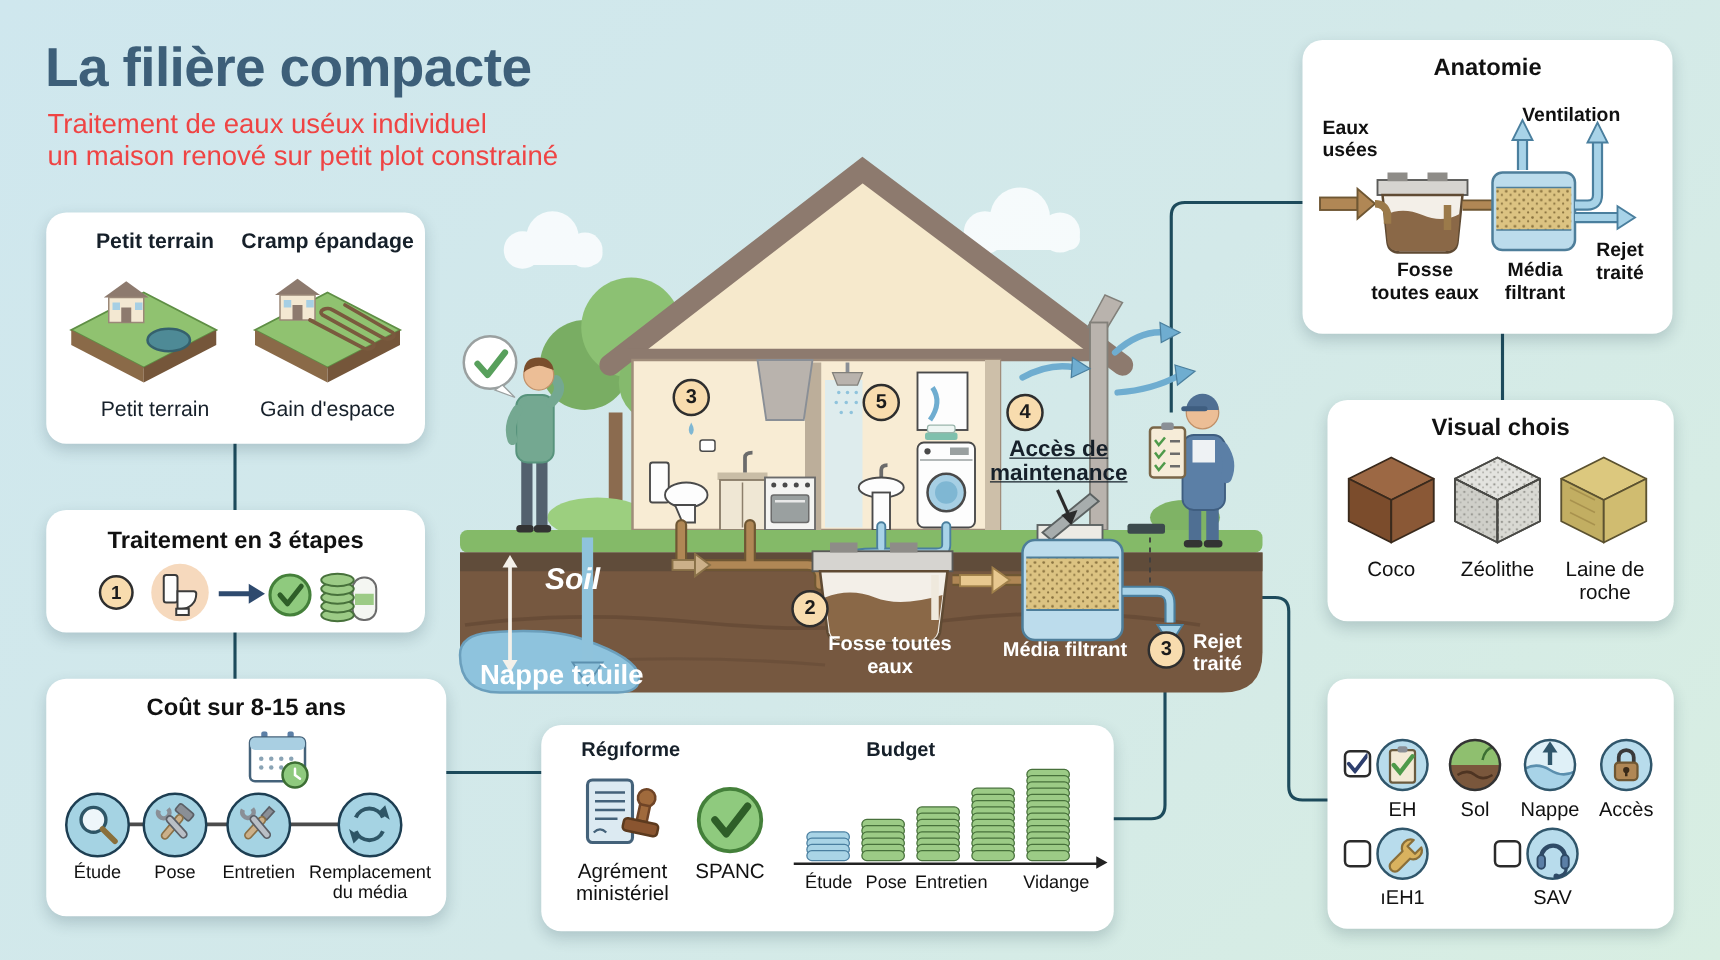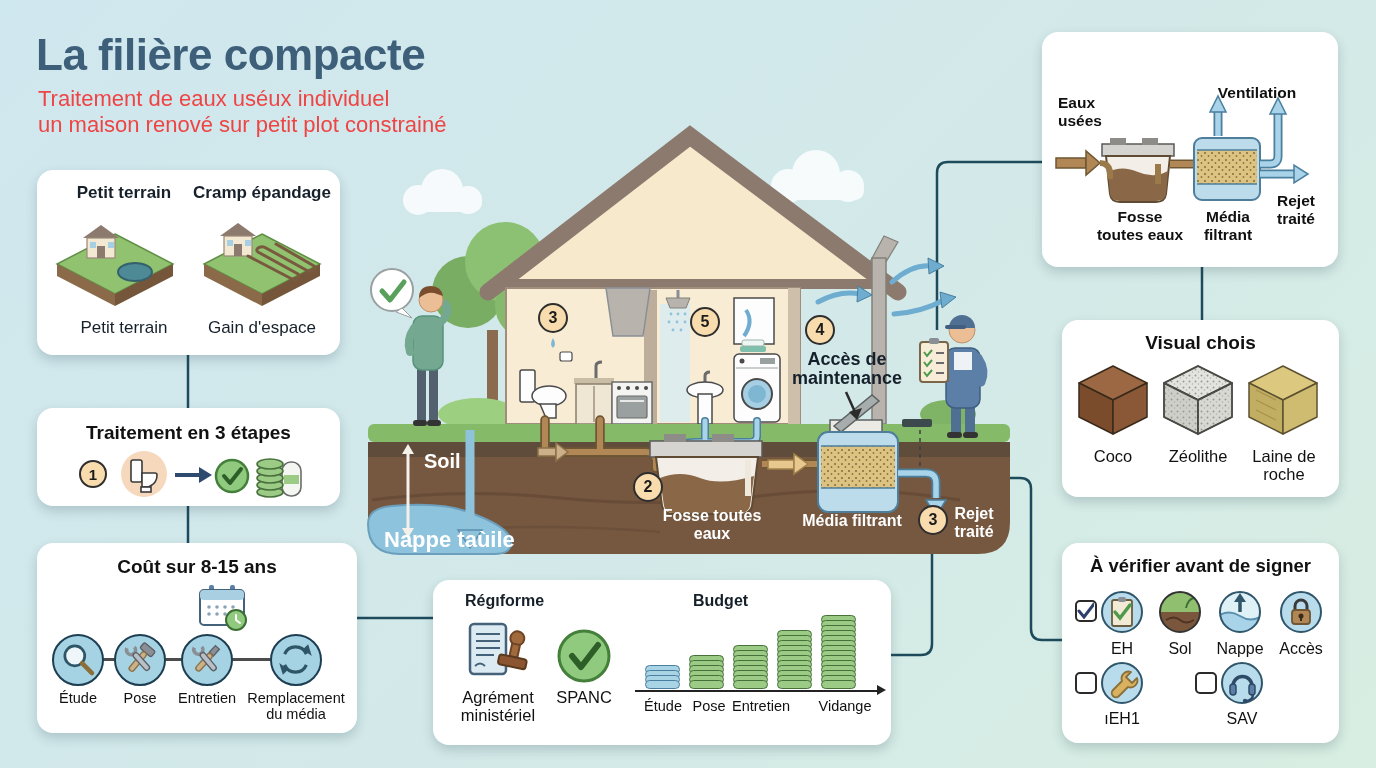--- a/index.html
+++ b/index.html
@@ -74,26 +74,26 @@
   .cube-label { position:absolute; top:127px; text-align:center; font-size:16.5px; color:#111; line-height:1.12; }
 
   
   #card-checklist .card-title { top:12px; font-size:18.5px; }
   .checkbox { position:absolute; width:22px; height:22px; border:2.5px solid #2b2b2b; border-radius:5px; background:#fff; }
   .check-circle { position:absolute; width:44px; height:44px; }
   .check-label { position:absolute; text-align:center; font-size:16px; color:#111; transform:translateX(-50%); white-space:nowrap; }
 
   
   .scene-label { position:absolute; z-index:3; font-weight:bold; color:#fff; }
-  #lbl-soil  { left:424px; top:450px; font-size:20px; }
+  #lbl-soil  { left:436px; top:450px; font-size:24px;font-style:italic; }
   #lbl-nappe { left:384px; top:527px; font-size:22px; }
   #lbl-fosse { left:652px; top:507px; width:120px; text-align:center; font-size:16px; line-height:1.12; }
   #lbl-media { left:786px; top:512px; width:132px; text-align:center; font-size:16px; }
   #lbl-rejet { left:942px; top:505px; width:64px;  text-align:center; font-size:16px; line-height:1.12; }
-  #lbl-acces { left:768px; top:350px; width:158px; text-align:center; font-size:18px; line-height:1.05; color:#16202a; z-index:3; position:absolute; font-weight:bold;}
+  #lbl-acces { left:768px; top:350px; width:158px; text-align:center; font-size:18px; line-height:1.05; color:#16202a; z-index:3; position:absolute; font-weight:bold;text-decoration:underline;}
 
   #scene-svg { position:absolute; left:360px; top:120px; z-index:1; }
   #connector-svg { position:absolute; left:0; top:0; z-index:1; }
 </style>
 </head>
 <body>
 
 <svg id="connector-svg" width="1376" height="768" viewBox="0 0 1376 768">
   <g fill="none" stroke="#1d4b5c" stroke-width="2.5">
     <path d="M188,350 L188,412"></path>
@@ -548,20 +548,21 @@
       <span id="budget-axis-head"></span>
     </div>
     <span class="budget-label" style="left:30px;">Étude</span>
     <span class="budget-label" style="left:76px;">Pose</span>
     <span class="budget-label" style="left:128px;">Entretien</span>
     <span class="budget-label" style="left:212px;">Vidange</span>
   </div>
 </div>
 
 <div class="card" id="card-anatomy">
+  <div class="card-title">Anatomie</div>
   <svg class="abs" style="left:0;top:0;" width="296" height="235" viewBox="0 0 296 235">
     <defs>
       <pattern id="sand2" width="7" height="7" patternUnits="userSpaceOnUse">
         <circle cx="2" cy="2" r="1.1" fill="#8a7340"></circle>
           <circle cx="5.5" cy="5" r="0.9" fill="#8a7340"></circle>
       </pattern>
     </defs>
     <g fill="#b08755" stroke="#6f5733" stroke-width="1.5">
       <rect x="14" y="126" width="30" height="10"></rect>
       <polygon points="44,119 44,143 58,131"></polygon>
@@ -633,21 +634,20 @@
       <polygon points="221,38 255,21 255,55 221,72" fill="#d0bc70"></polygon>
       <path d="M194,28 l20,10 M194,38 l20,10 M194,48 l20,10" stroke="#a8924e" stroke-width="1.2" fill="none"></path>
     </g>
   </svg>
   <div class="cube-label" style="left:10px;width:82px;">Coco</div>
   <div class="cube-label" style="left:95px;width:82px;">Zéolithe</div>
   <div class="cube-label" style="left:178px;width:88px;">Laine de roche</div>
 </div>
 
 <div class="card" id="card-checklist">
-  <div class="card-title">À vérifier avant de signer</div>
 
   <div class="checkbox" style="left:13px;top:57px;">
     <svg width="17" height="17" viewBox="0 0 17 17">
       <path d="M2,9 l5,6 l10,-13" fill="none" stroke="#2e3f6e" stroke-width="3" stroke-linecap="round"></path>
     </svg>
   </div>
   <svg class="check-circle" style="left:38px;top:47px;" viewBox="0 0 44 44">
     <circle cx="22" cy="22" r="20" fill="#b8dcec" stroke="#30566b" stroke-width="2"></circle>
     <rect x="12" y="10" width="20" height="26" rx="2" fill="#f3ead6" stroke="#6b5b3f" stroke-width="1.8"></rect>
     <rect x="18" y="7" width="8" height="5" rx="2" fill="#8a8f96"></rect>

